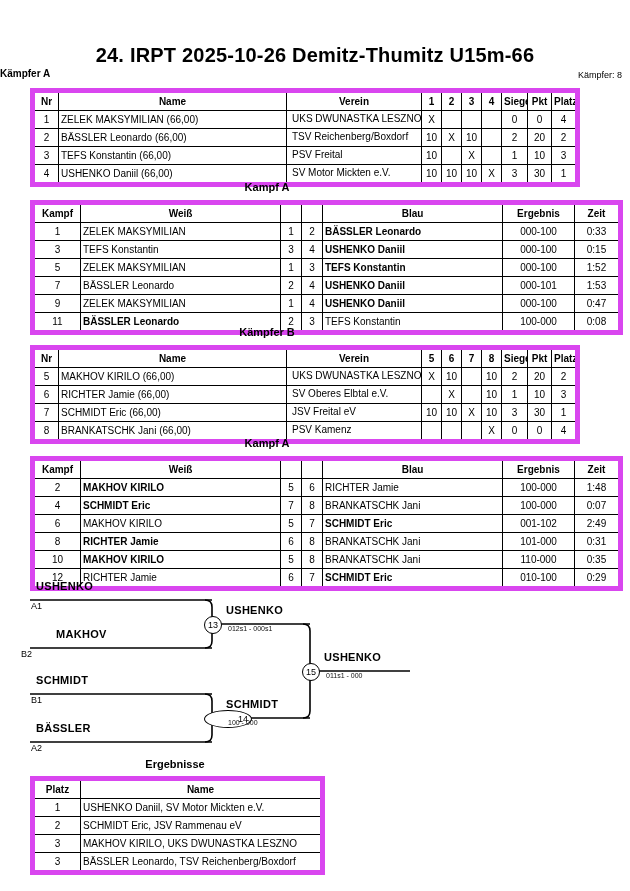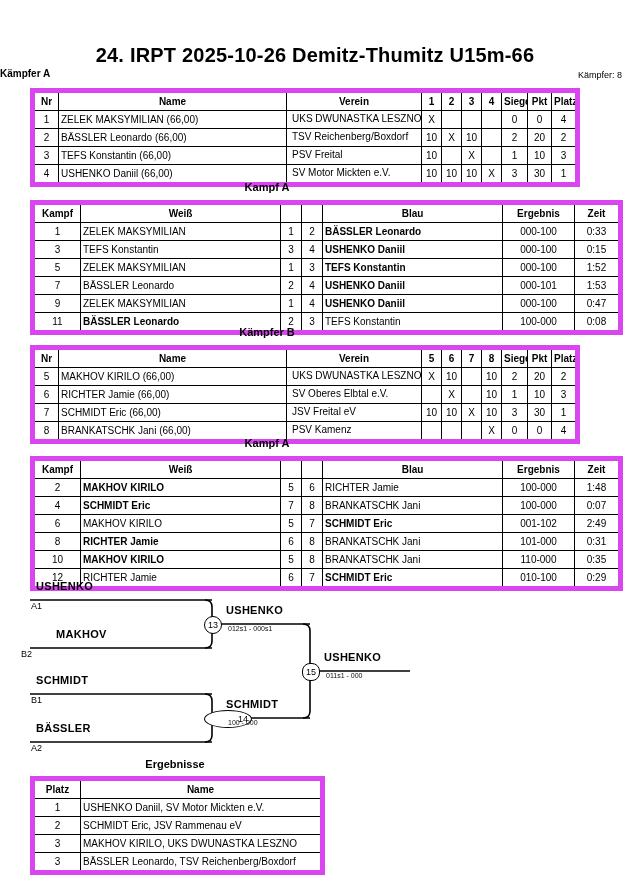--- a/index.html
+++ b/index.html
@@ -470,21 +470,21 @@
     <div class="bseed" style="left:31px;top:165px;">A2</div>
 
     <div class="bnum" style="left:204px;top:38px;">13</div>
     <div class="bname" style="left:226px;top:26px;">USHENKO</div>
     <div class="bscore" style="left:228px;top:47px;">012s1 - 000s1</div>
 
     <div class="bnum" style="left:204px;top:132px;padding-left:30px;">14</div>
     <div class="bname" style="left:226px;top:120px;">SCHMIDT</div>
     <div class="bscore" style="left:228px;top:141px;">100 - 000</div>
 
-    <div class="bnum" style="left:302px;top:85px;border-radius:8px;">15</div>
+    <div class="bnum" style="left:302px;top:85px;">15</div>
     <div class="bname" style="left:324px;top:73px;">USHENKO</div>
     <div class="bscore" style="left:326px;top:94px;">011s1 - 000</div>
   </div>
 
   <div class="caption" style="top: 758px; left: 30px; width: 290px;">Ergebnisse</div>
   <table class="grid res" id="results-table" style="top:776px;">
     <colgroup>
         <col class="platz">
         <col class="name">
       </colgroup>

